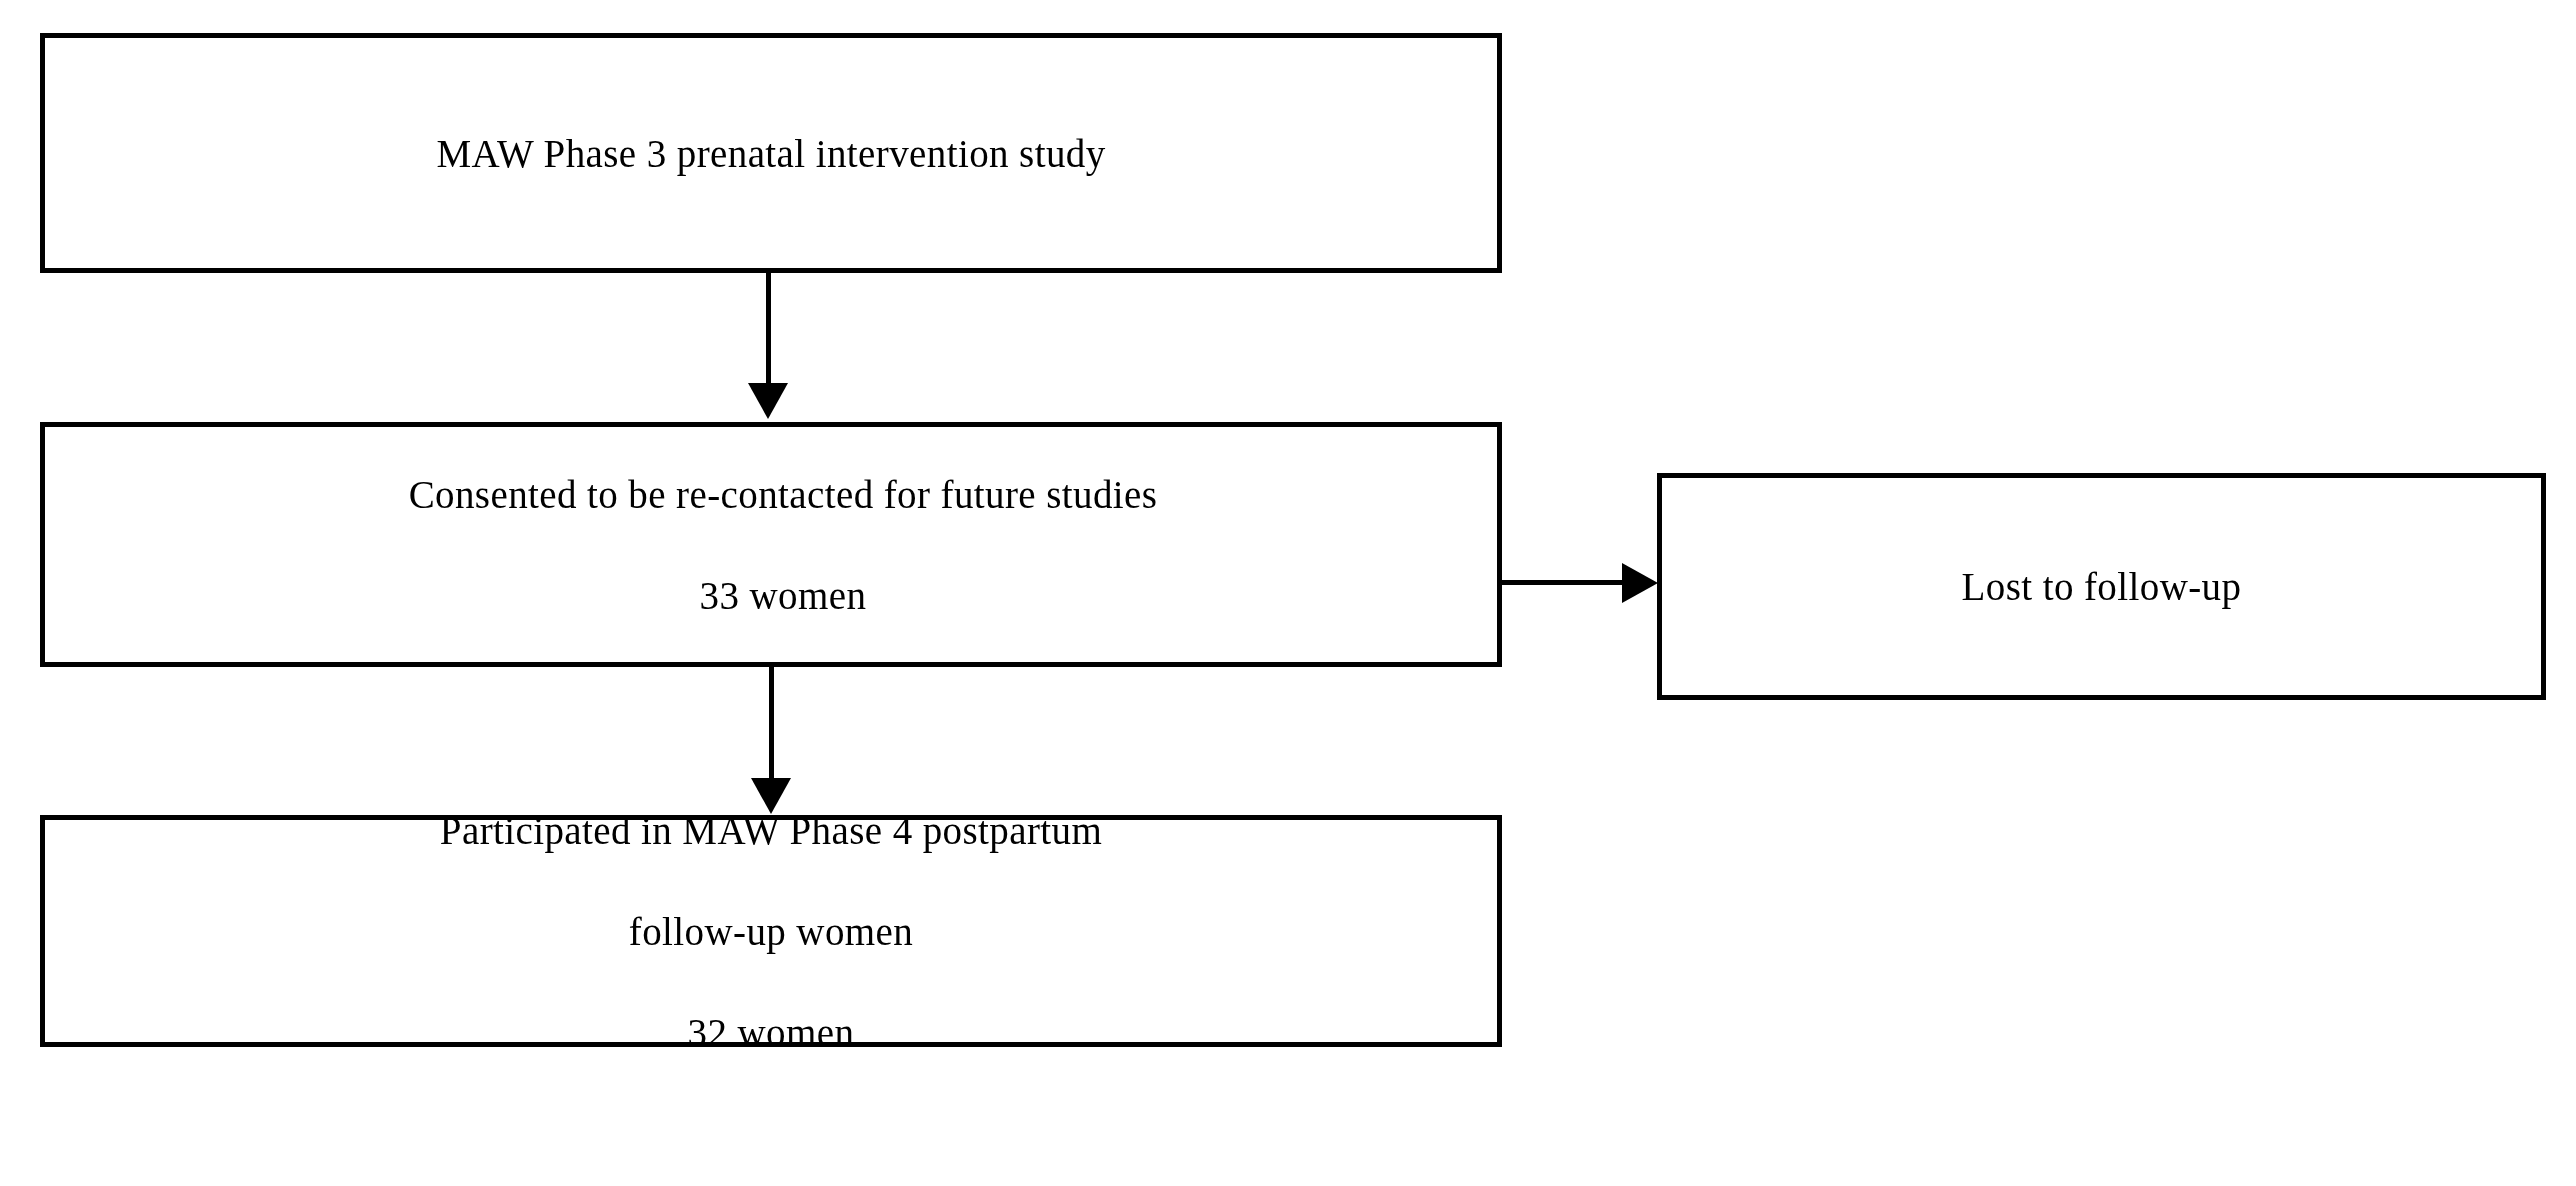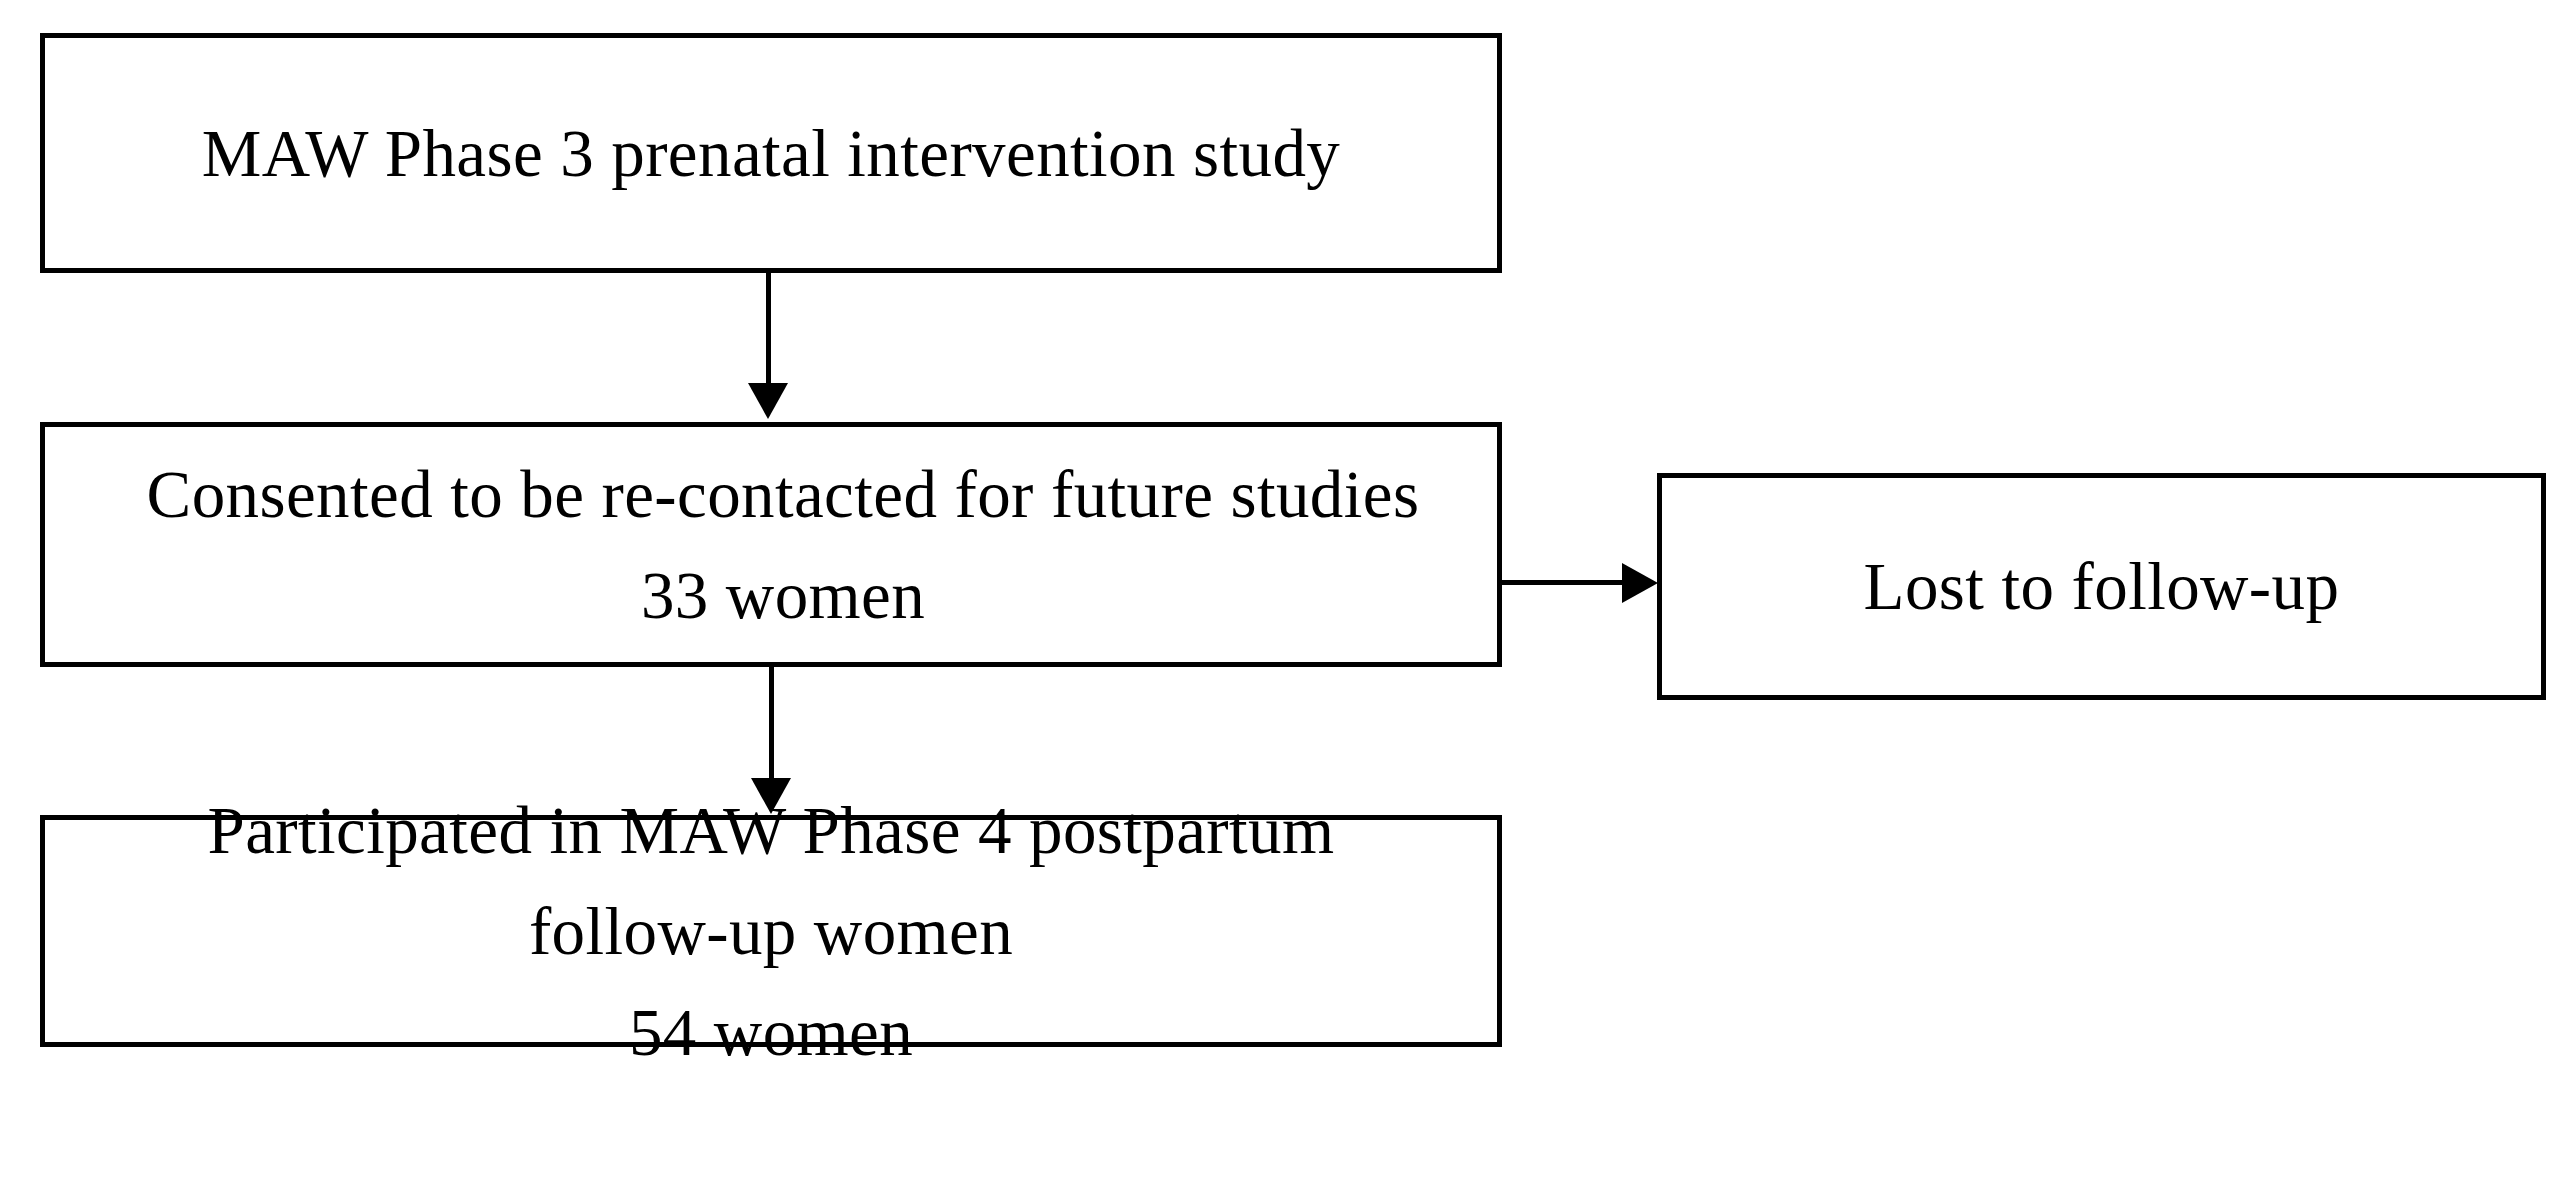--- a/index.html
+++ b/index.html
@@ -17,21 +17,21 @@
     position: absolute;
     border: 5.4px solid var(--line, #000000);
     background: var(--background, #ffffff);
     display: flex;
     flex-direction: column;
     justify-content: center;
     align-items: center;
     text-align: center;
   }
   .box .textline {
-    font-size: 67px;
+    font-size: 39px;
     line-height: 101px;
     white-space: nowrap;
     letter-spacing: 0.4px;
   }
   .stem-v { position: absolute; width: 5.4px; background: var(--line, #000000); }
   .stem-h { position: absolute; height: 5.4px; background: var(--line, #000000); }
   .head-down {
     position: absolute; width: 0; height: 0;
     border-left: 20.7px solid transparent;
     border-right: 20.7px solid transparent;
@@ -79,17 +79,17 @@
   <div class="box" id="box-lost">
     <div class="textline">Lost to follow-up</div>
   </div>
 
   <div class="stem-v" id="arrow2-stem"></div>
   <div class="head-down" id="arrow2-head"></div>
 
   <div class="box" id="box-phase4">
     <div class="textline">Participated in MAW Phase 4 postpartum</div>
     <div class="textline">follow-up women</div>
-    <div class="textline">54 women</div>
+    <div class="textline">32 women</div>
   </div>
 
 </div>
 
 
 </body></html>

